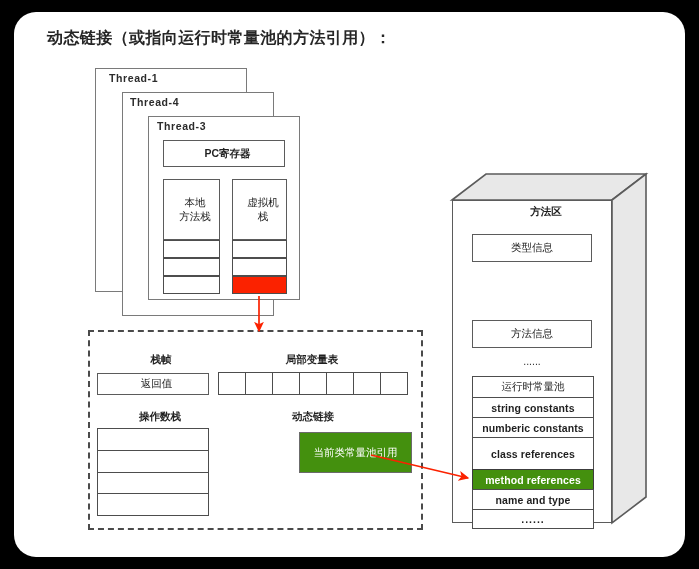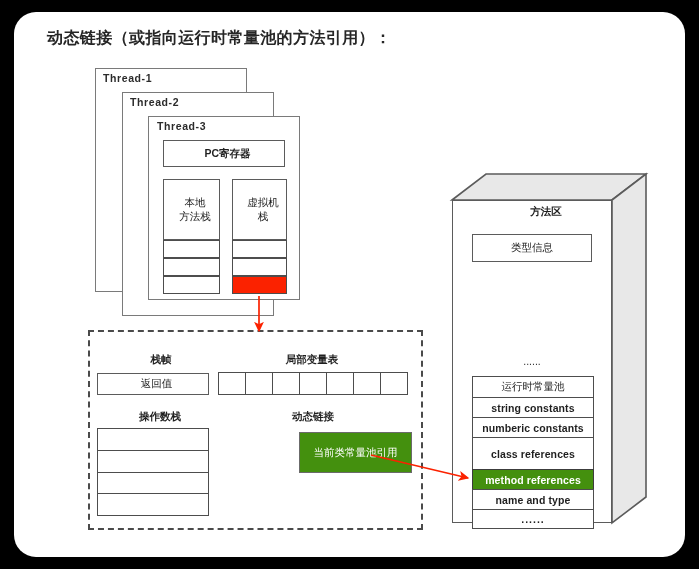--- a/index.html
+++ b/index.html
@@ -178,24 +178,24 @@
 </head>
 <body>
 
 <div id="card"></div>
 
 <div id="stage">
 
   <div class="t" id="title">动态链接（或指向运行时常量池的方法引用）：</div>
 
   <div class="t thread-card" style="left:95px; top:68px; width:152px; height:224px;"></div>
-  <div class="t thread-label" style="left:103px; top:72px;">Thread-1</div>
+  <div class="t thread-label" style="left:109px; top:72px;">Thread-1</div>
 
   <div class="t thread-card" style="left:122px; top:92px; width:152px; height:224px;"></div>
-  <div class="t thread-label" style="left:130px; top:96px;">Thread-2</div>
+  <div class="t thread-label" style="left:130px; top:96px;">Thread-4</div>
 
   <div class="t thread-card" style="left:148px; top:116px; width:152px; height:184px;"></div>
   <div class="t thread-label" style="left:157px; top:120px;">Thread-3</div>
 
   <div class="t box bold" style="left:163px; top:140px; width:122px; height:27px;">PC寄存器</div>
 
   <div class="t box" style="left:163px; top:179px; width:57px; height:61px; flex-direction:column;">
     <span>本地</span>
     <span>方法栈</span>
   </div>
@@ -241,20 +241,21 @@
   <svg width="699" height="569">
     <polygon points="452,200 486,174 646,174 612,200" fill="#e8e8e8" stroke="#5b5b5b" stroke-width="1.6"></polygon>
     <polygon points="612,200 646,174 646,497 612,523" fill="#e8e8e8" stroke="#5b5b5b" stroke-width="1.6"></polygon>
   </svg>
 
   <div class="t" id="ma-front"></div>
 
   <div class="t cap" style="left:464px; top:205px; width:164px; font-weight:bold;">方法区</div>
 
   <div class="t ma-row" style="left:472px; top:234px; width:120px; height:28px;">类型信息</div>
+  <div class="t ma-row" style="left:472px; top:320px; width:120px; height:28px;">方法信息</div>
 
   <div class="t cap" style="left:472px; top:355px; width:120px; font-weight:normal; color:#333;">......</div>
 
   <div class="t" style="left:472px; top:376px; width:122px; height:143px;">
     <div class="rcp" style="height:21px;">运行时常量池</div>
     <div class="rcp en" style="height:20px;">string constants</div>
     <div class="rcp en" style="height:20px;">numberic constants</div>
     <div class="rcp en" style="height:32px;">class references</div>
     <div class="rcp en hl" style="height:20px;">method references</div>
     <div class="rcp en" style="height:20px;">name and type</div>

